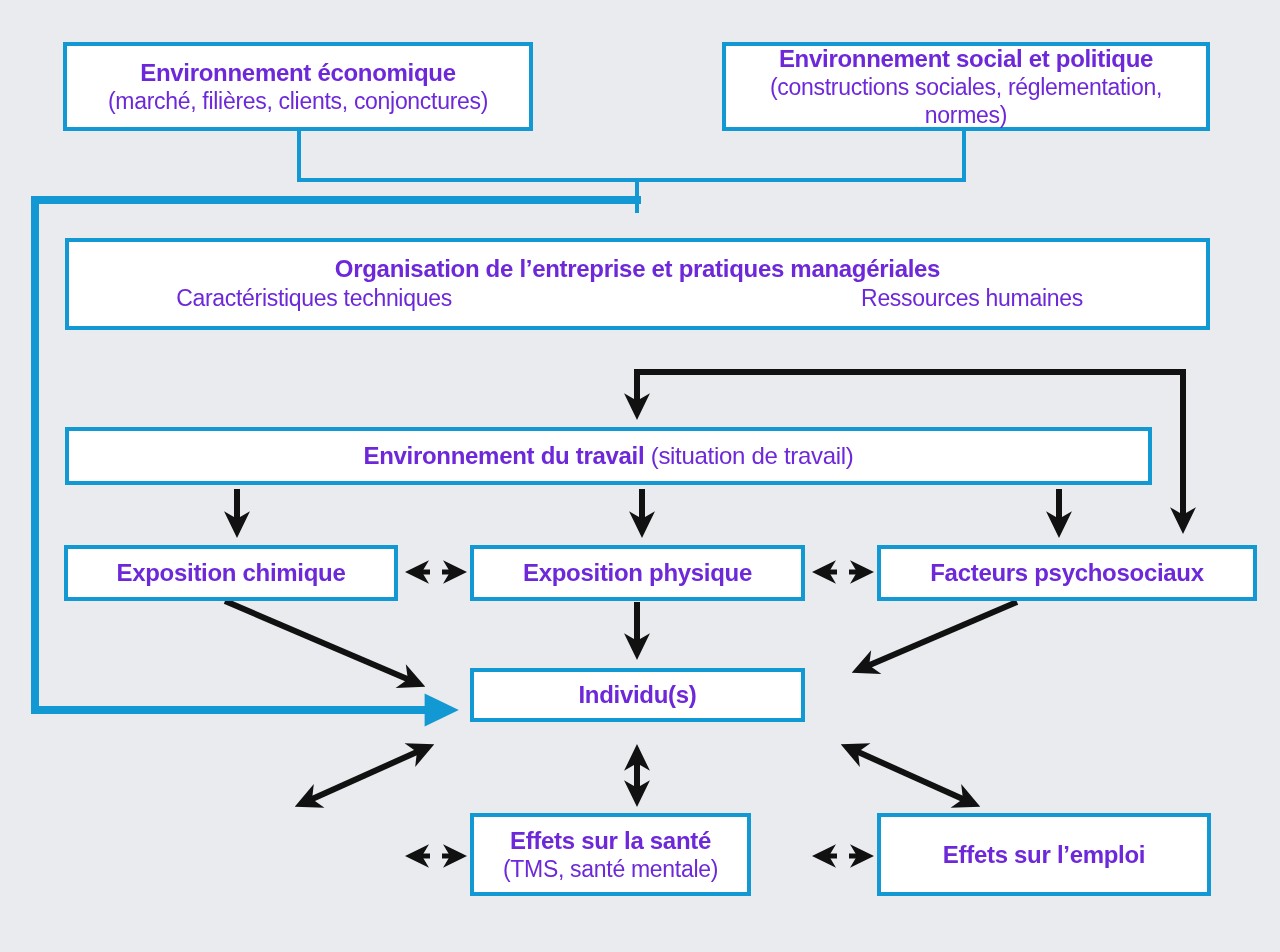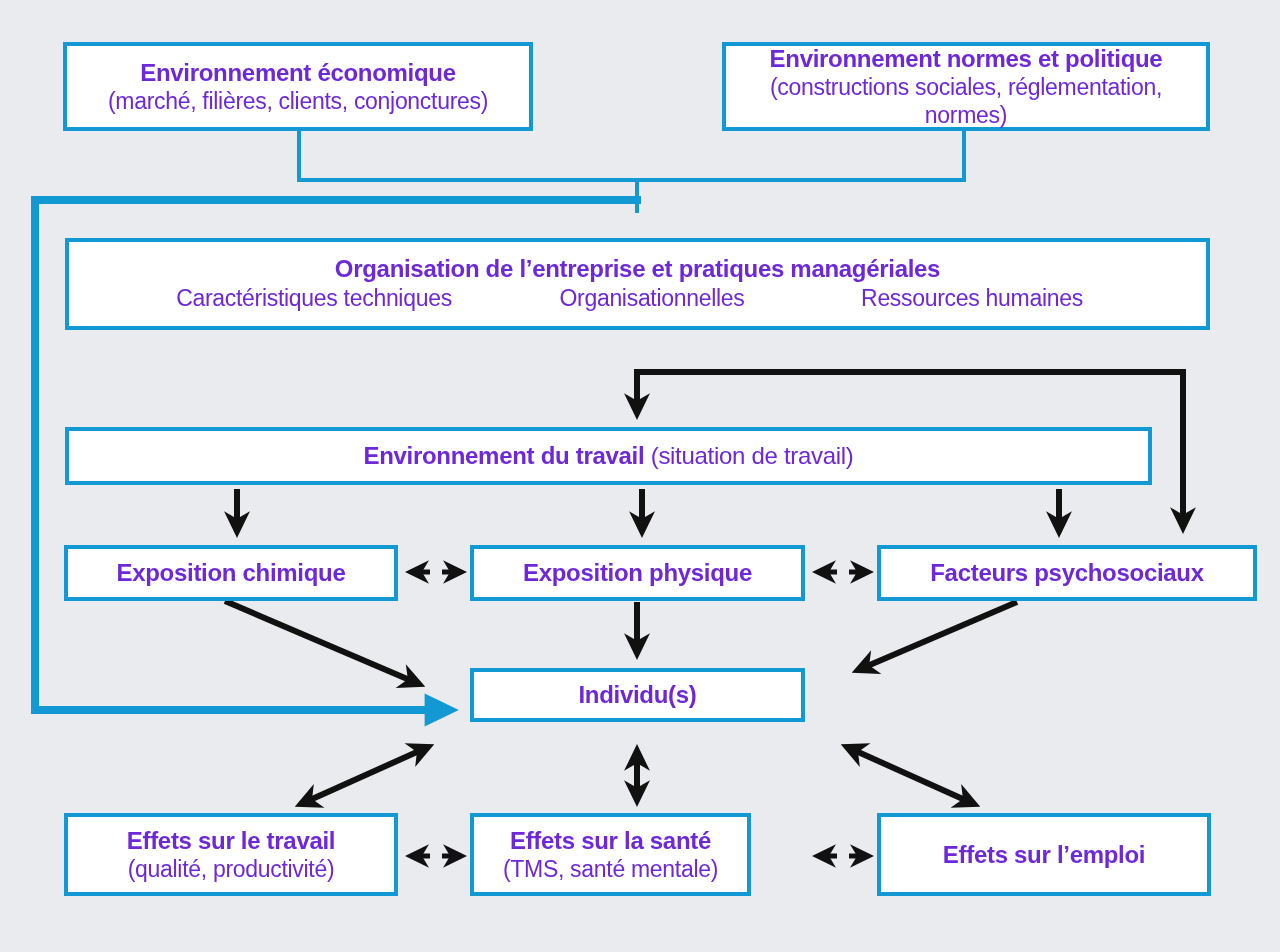--- a/index.html
+++ b/index.html
@@ -78,29 +78,28 @@
     <path d="M 837,856 L 818,856" fill="none" stroke="#111111" stroke-width="5" marker-end="url(#mBs)"></path>
     <path d="M 849,856 L 868,856" fill="none" stroke="#111111" stroke-width="5" marker-end="url(#mBs)"></path>
   </svg>
 
   <div class="node" style="left:63px;top:42px;width:470px;height:89px;">
     <div class="title">Environnement économique</div>
     <div class="subtitle">(marché, filières, clients, conjonctures)</div>
   </div>
 
   <div class="node" style="left:722px;top:42px;width:488px;height:89px;">
-    <div class="title">Environnement normes et politique</div>
+    <div class="title">Environnement social et politique</div>
     <div class="subtitle">(constructions sociales, réglementation, normes)</div>
   </div>
 
   <div class="node" style="left:65px;top:238px;width:1145px;height:92px;">
     <div class="title">Organisation de l’entreprise et pratiques managériales</div>
     <div class="sublabels">
       <span style="left:245px;">Caractéristiques techniques</span>
-      <span style="left:583px;">Organisationnelles</span>
       <span style="left:903px;">Ressources humaines</span>
     </div>
   </div>
 
   <div class="node" style="left:65px;top:427px;width:1087px;height:58px;">
     <div class="inline-title"><b>Environnement du travail</b><span> (situation de travail)</span></div>
   </div>
 
   <div class="node" style="left:64px;top:545px;width:334px;height:56px;">
     <div class="title">Exposition chimique</div>
@@ -111,24 +110,20 @@
   </div>
 
   <div class="node" style="left:877px;top:545px;width:380px;height:56px;">
     <div class="title">Facteurs psychosociaux</div>
   </div>
 
   <div class="node" style="left:470px;top:668px;width:335px;height:54px;">
     <div class="title">Individu(s)</div>
   </div>
 
-  <div class="node" style="left:64px;top:813px;width:334px;height:83px;">
-    <div class="title">Effets sur le travail</div>
-    <div class="subtitle">(qualité, productivité)</div>
-  </div>
 
   <div class="node" style="left:470px;top:813px;width:281px;height:83px;">
     <div class="title">Effets sur la santé</div>
     <div class="subtitle">(TMS, santé mentale)</div>
   </div>
 
   <div class="node" style="left:877px;top:813px;width:334px;height:83px;">
     <div class="title">Effets sur l’emploi</div>
   </div>
 

